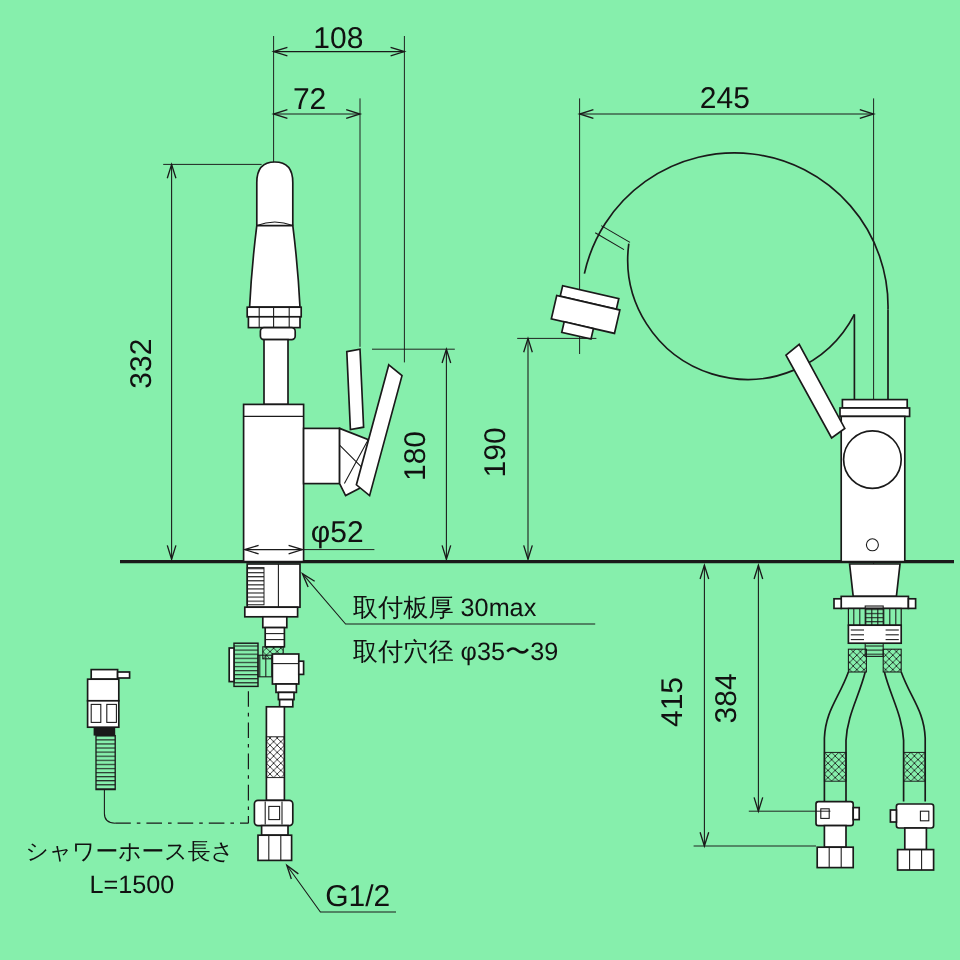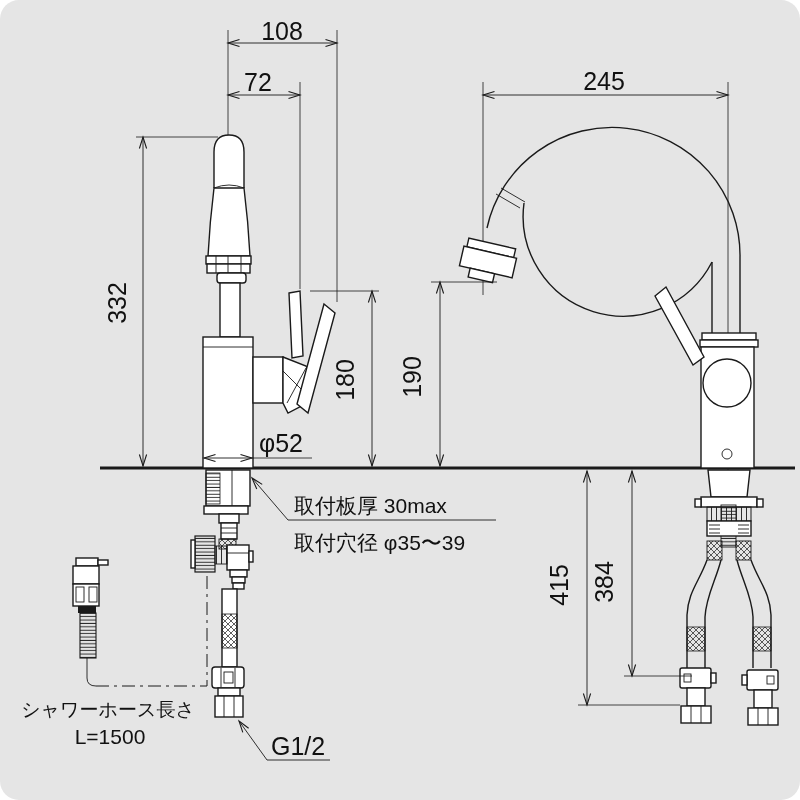--- a/index.html
+++ b/index.html
@@ -1,16 +1,16 @@
 <!DOCTYPE html>
 <html><head>
 <meta charset="utf-8">
 <style>
   html,body{margin:0;padding:0;background:#fff;}
-  .stage{width:800px;height:800px;background:#e5e5e5;position:relative;font-family:"Liberation Sans",sans-serif;border-radius:19px;}
+  .stage{width:800px;height:800px;background:#86efac;position:relative;font-family:"Liberation Sans",sans-serif;}
   svg{display:block;}
   .ol{stroke:#1a1a1a;stroke-width:1.4;fill:none;}
   .olw{stroke:#1a1a1a;stroke-width:1.4;fill:#fff;}
   .det{stroke:#1a1a1a;stroke-width:0.9;fill:none;}
   .dim{stroke:#1a1a1a;stroke-width:0.9;fill:none;}
   .ext{stroke:#1a1a1a;stroke-width:0.8;fill:none;}
   .cl{stroke:#1a1a1a;stroke-width:0.8;fill:none;}
   .counter{stroke:#1a1a1a;stroke-width:2.8;fill:none;}
   .dash{stroke:#1a1a1a;stroke-width:1;fill:none;stroke-dasharray:13 5 3 5;}
   text{fill:#111;font-family:"Liberation Sans","DejaVu Sans",sans-serif;}

